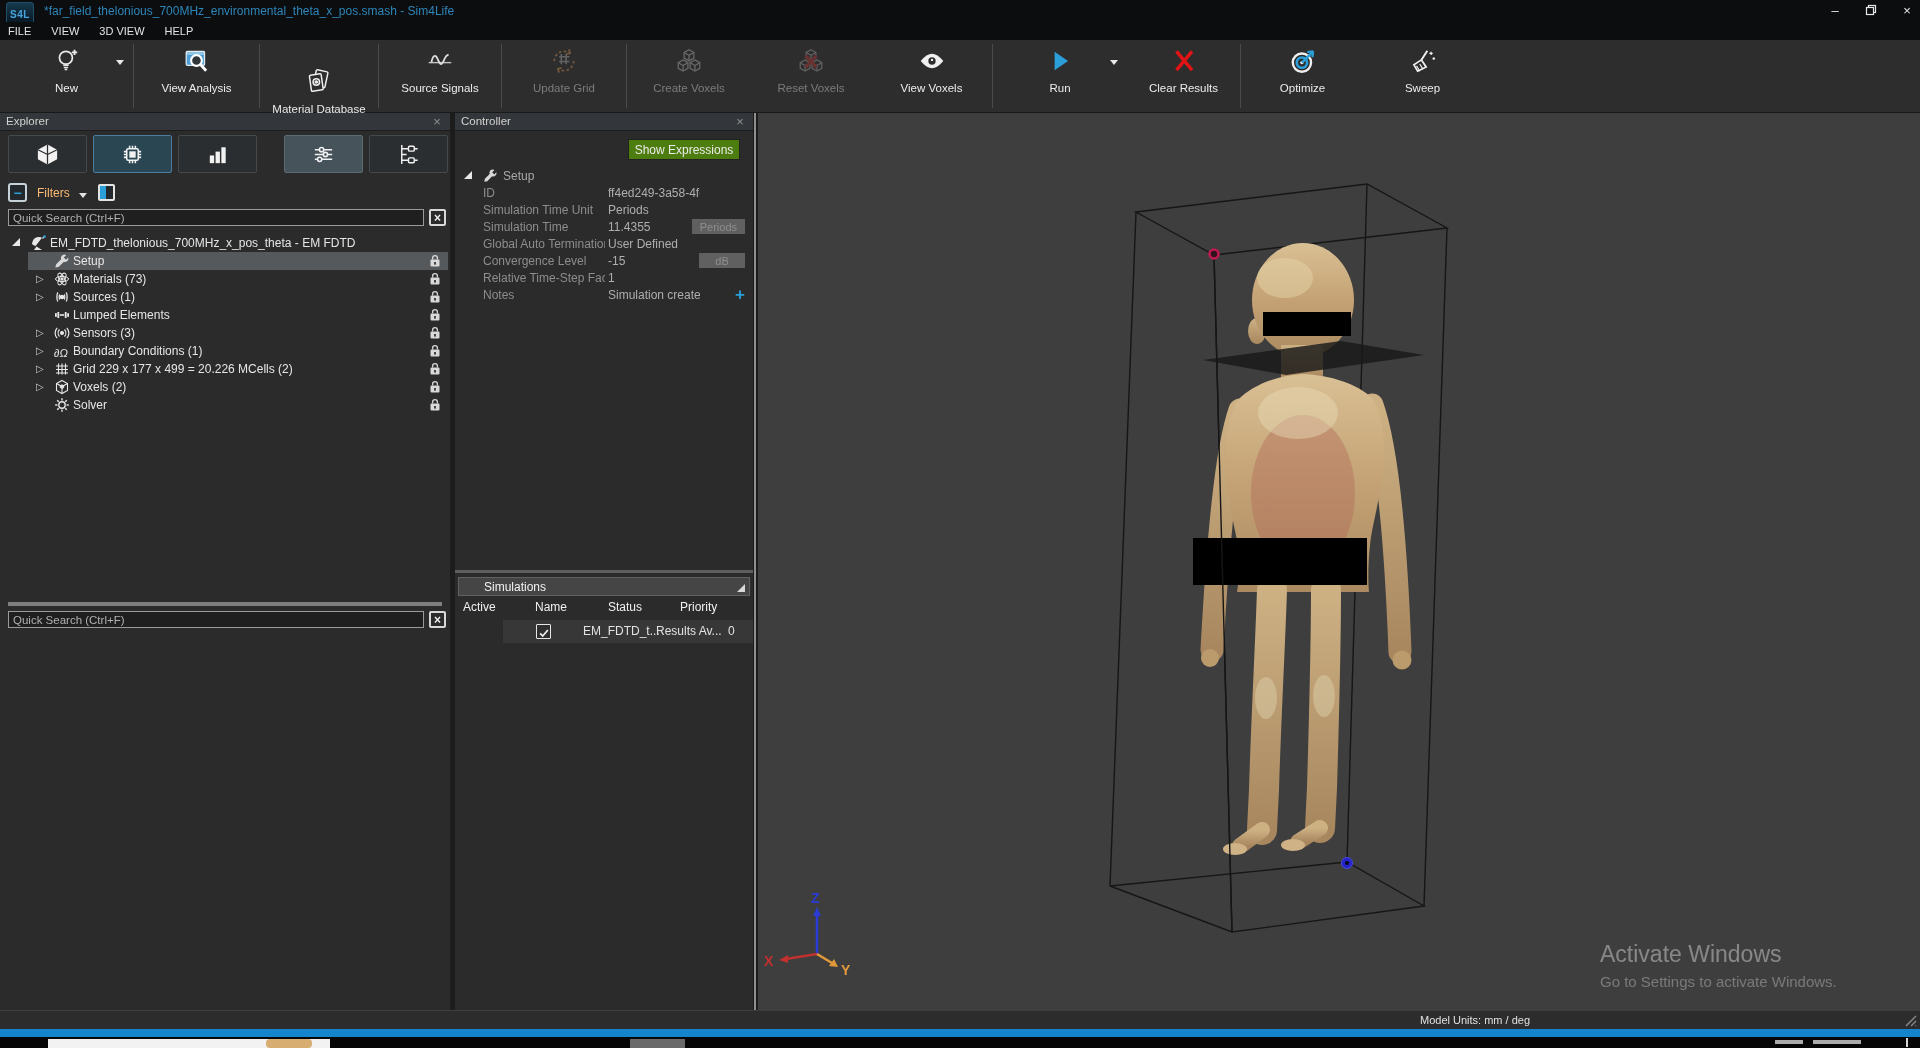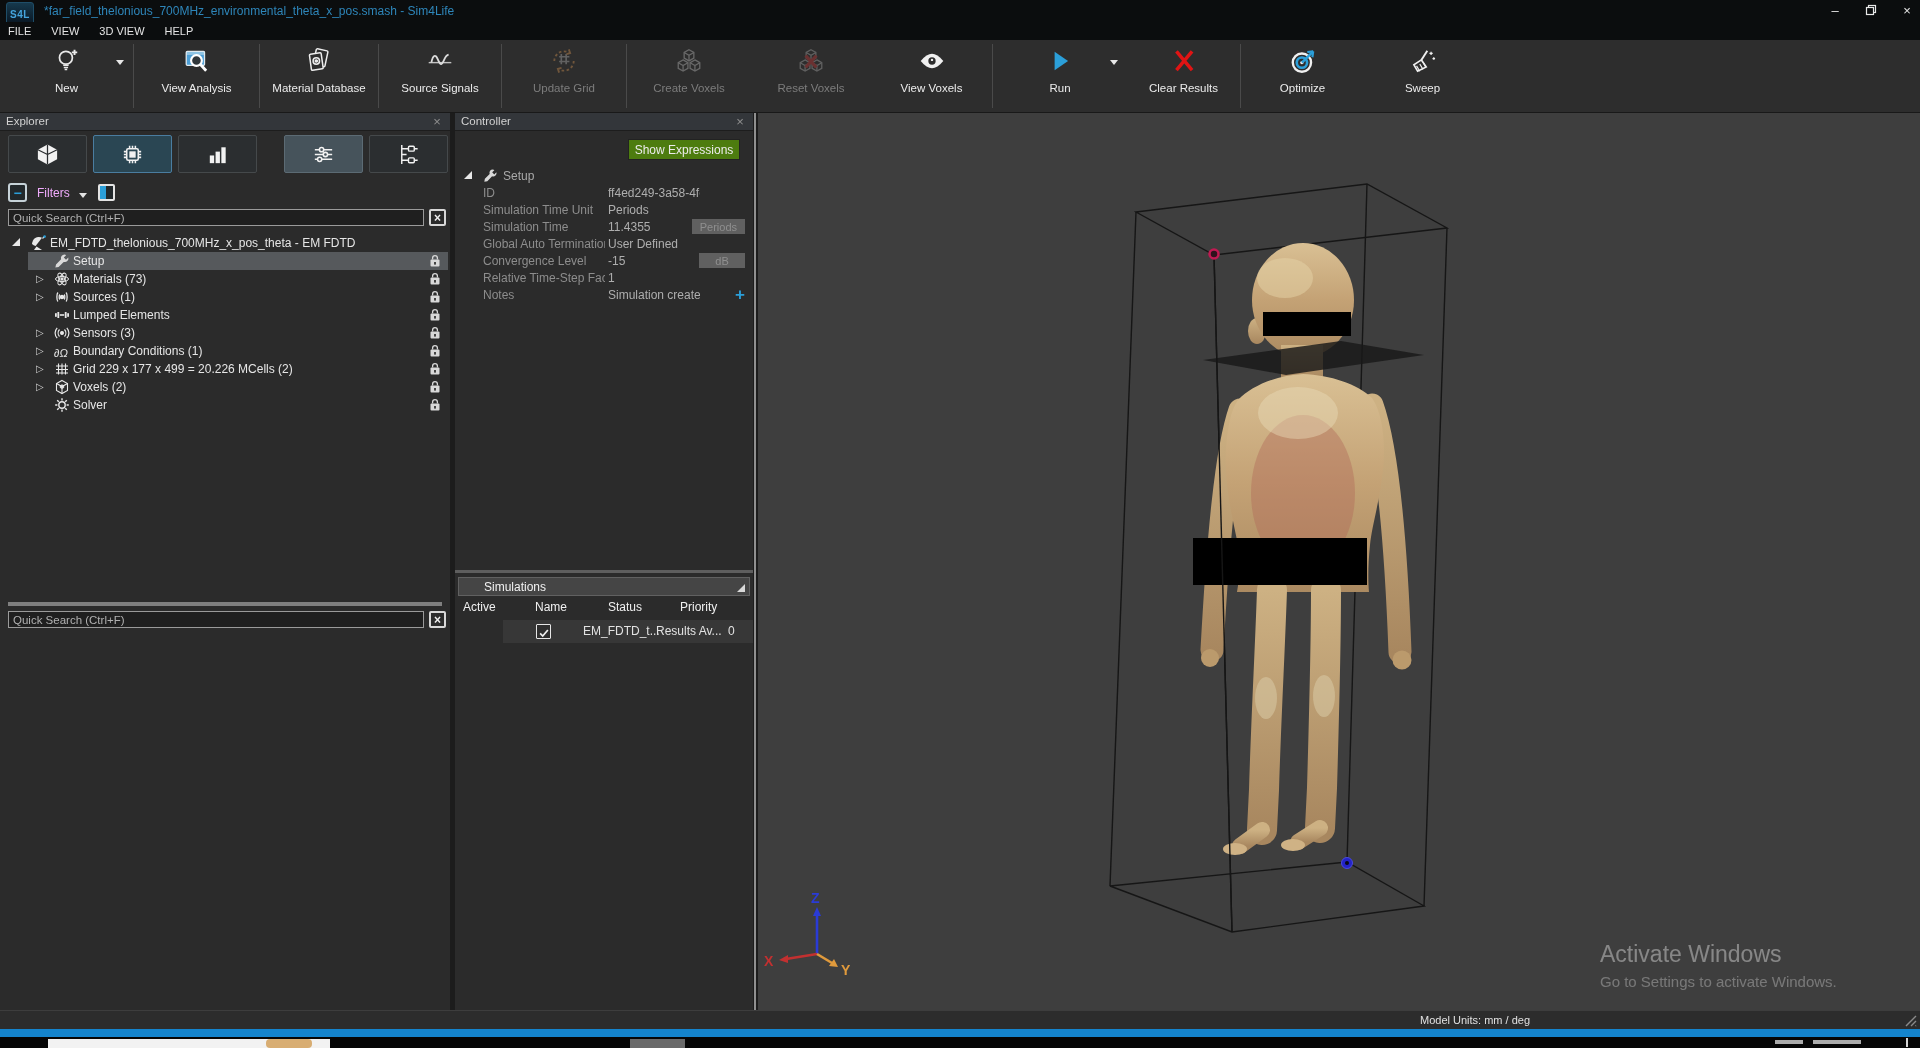--- a/index.html
+++ b/index.html
@@ -41,21 +41,21 @@
 
   
   #explorer { left:0; width:450px; }
   .exp-tab { position:absolute; top:22px; width:79px; height:38px; background:#2b2e30; border:1px solid #45494b; border-radius:2px;
              display:flex; align-items:center; justify-content:center; }
   .exp-tab svg { width:25px; height:25px; }
   .exp-tab.hl-blue { background:#2a4653; border-color:#4a7da0; }
   .exp-tab.hl-gray { background:#46535b; border-color:#5c6b74; }
   #collapse-box { position:absolute; left:8px; top:70px; width:19px; height:19px; border:2px solid #c6d2d8; border-radius:3px;
                   color:#2b9fd9; font-size:14px; font-weight:bold; display:flex; align-items:center; justify-content:center; background:#22282b; }
-  #filters-label { position:absolute; left:37px; top:73px; font-size:12px; color:#f0abfc;text-align:right; }
+  #filters-label { position:absolute; left:37px; top:73px; font-size:12px; color:#fdba74;text-align:right; }
   #filters-caret { position:absolute; left:79px; top:80px; width:0; height:0; border-left:4.5px solid transparent; border-right:4.5px solid transparent; border-top:5.5px solid #e2e2e2; }
   #split-icon { position:absolute; left:98px; top:71px; width:17px; height:17px; border:2px solid #e4e4e4; border-radius:2px; background:#22282b; }
   #split-icon::before { content:""; position:absolute; left:0; top:0; width:6px; height:13px; background:#2b9fd9; }
   .qsearch-row { position:absolute; left:8px; width:434px; height:17px; }
   .qsearch { position:absolute; left:0; top:0; width:416px; height:17px; background:#1f1f1f; border:1px solid #9a9a9a;
              color:#b9b9b9; font-size:11.5px; padding:0 4px; font-family:inherit; }
   .qsearch::placeholder { color:#b0b0b0; }
   .qclear { position:absolute; left:421px; top:0; width:17px; height:17px; border:2px solid #d8d8d8; border-radius:2px;
             color:#f0f0f0; font-size:12px; font-weight:bold; display:flex; align-items:center; justify-content:center; background:#2b2b2b; }
   #tree { position:absolute; left:0; top:121px; width:450px; }
@@ -169,21 +169,21 @@
             <rect x="3" y="4" width="17" height="13" rx="1" fill="#4d9fd6"></rect>
             <rect x="3" y="4" width="17" height="3.4" fill="#8ec4e4"></rect>
             <rect x="3" y="4" width="17" height="13" rx="1" fill="none" stroke="#dfe9ef" stroke-width="1.2"></rect>
             <circle cx="12.5" cy="12.5" r="5" fill="#30373b" stroke="#fff" stroke-width="2"></circle>
             <path d="M16 16l5.5 6" stroke="#fff" stroke-width="2.6"></path>
           </svg>
         </div>
         <div class="tb-label">View Analysis</div>
       </div>
       <div class="tb-sep"></div>
-      <div class="tb-item" style="width: 118px;">
+      <div class="tb-item" style="width: 118px; margin-top: 21px;">
         <div class="tb-icon">
           <svg viewBox="0 0 26 26" fill="none" stroke="#ededed" stroke-width="1.4">
             <rect x="9" y="2.5" width="11" height="15" rx="1" transform="rotate(12 14.5 10)"></rect>
             <rect x="5" y="6" width="11" height="15" rx="1" transform="rotate(-8 10.5 13.5)" fill="#2d2d2d"></rect>
             <circle cx="10.5" cy="13" r="3"></circle>
             <circle cx="10.5" cy="13" r="1" fill="#ededed"></circle>
           </svg>
         </div>
         <div class="tb-label">Material Database</div>
       </div>

